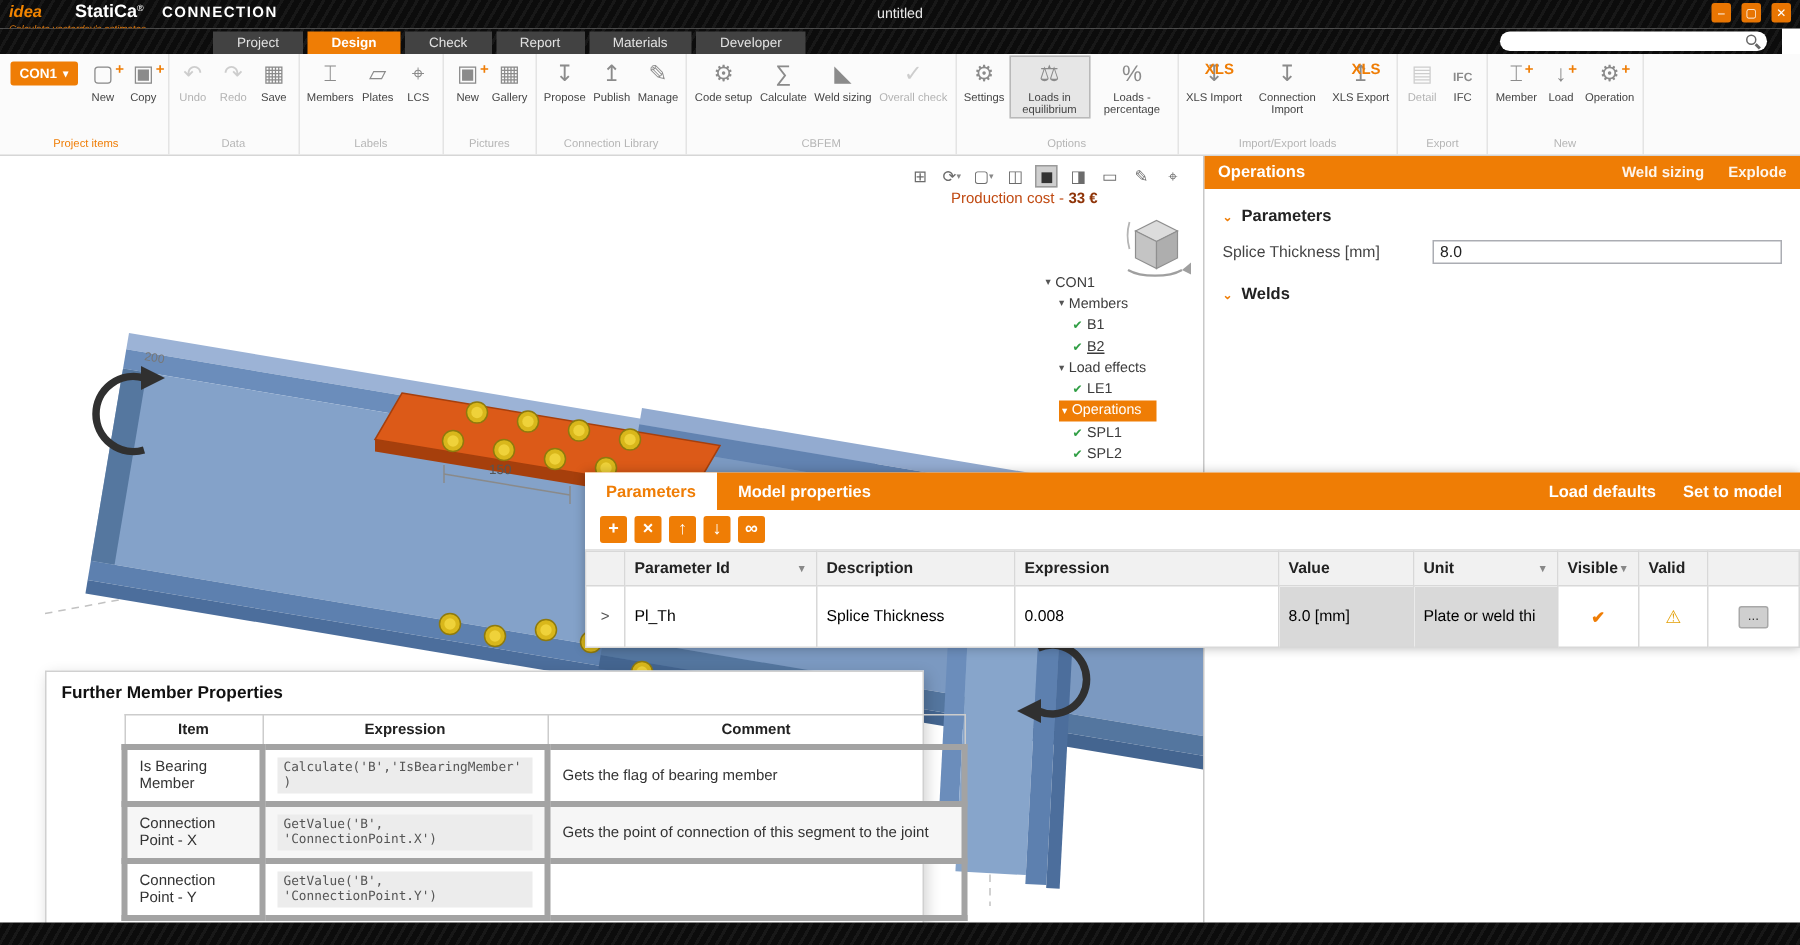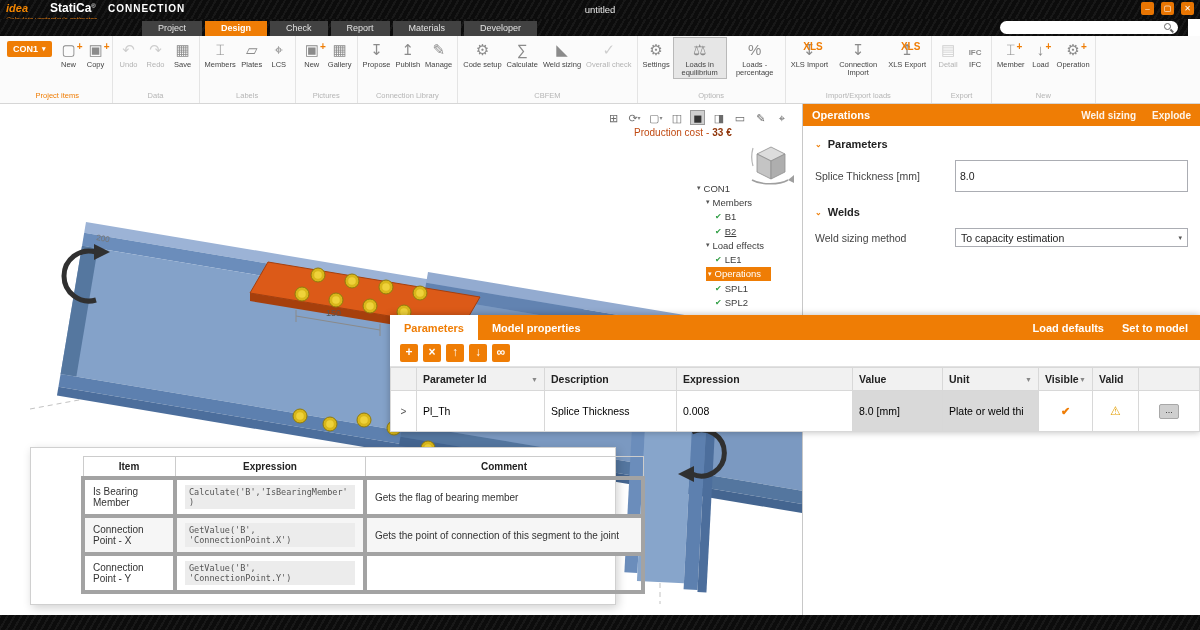--- a/index.html
+++ b/index.html
@@ -77,21 +77,21 @@
   .ops-header { height:22px; background:#ef7d05; color:#fff; display:flex; align-items:center; padding:0 9px;
     font-size:11px; font-weight:bold; }
   #ops-actions { margin-left:auto; display:flex; gap:16px; }
   .ops-action { font-size:10px; font-weight:bold; color:rgba(255,255,255,.92); }
   #ops-sections { padding:8px 12px; }
   .op-section { margin-bottom:12px; }
   .sec-head { display:flex; align-items:center; gap:6px; font-size:11px; font-weight:bold; color:#222; margin:4px 0 10px; }
   .sec-chevron { color:#ef7d05; font-size:8px; }
   .field { display:flex; align-items:center; margin:7px 0 14px; }
   .field label { width:140px; font-size:10.5px; color:#444; flex-shrink:0; }
-  .f-input { flex:1; height:32px; border:1px solid #abadb3; font-size:10.5px; padding:1px 4px;
+  .f-input { flex:1; height:16px; border:1px solid #abadb3; font-size:10.5px; padding:1px 4px;
     font-family:"Liberation Sans", sans-serif; color:#222; }
   .f-select { flex:1; height:19px; border:1px solid #abadb3; display:flex; align-items:center;
     justify-content:space-between; padding:0 5px; font-size:10.5px; color:#222; background:#fff; }
   .sel-caret { font-size:7px; color:#555; }
 
   
   .bottom-panel { position:absolute; left:390px; top:315px; width:810px; height:117px; background:#fff;
     z-index:20; box-shadow:0 0 7px rgba(0,0,0,.28); display:flex; flex-direction:column; }
   .bp-header { height:25px; background:#ef7d05; display:flex; align-items:stretch; color:#fff; flex-shrink:0; }
   .bp-tab { padding:0 14px; display:flex; align-items:center; font-size:11px; font-weight:bold; }
@@ -522,27 +522,20 @@
           </div>
           <div class="field">
             <label>Splice Thickness [mm]</label>
             <input class="f-input" readonly="" value="8.0" style="">
           </div>
         </div>
         <div class="op-section">
           <div class="sec-head">
             <span class="sec-chevron">⌄</span>
             <span>Welds</span>
-          </div>
-          <div class="field">
-            <label>Weld sizing method</label>
-            <div class="f-select">
-              <span>To capacity estimation</span>
-              <span class="sel-caret">▾</span>
-            </div>
           </div>
         </div>
       </div>
   </div>
 
   <div class="bottom-panel">
     <div class="bp-header">
       <div id="bp-tabs" style="display:flex;">
           <div class="bp-tab active">Parameters</div>
           <div class="bp-tab">Model properties</div>
@@ -596,20 +589,21 @@
             <td class="center"><span class="warn">⚠</span></td>
             <td class="center">
               <div class="more-btn">...</div>
             </td>
           </tr>
         </tbody>
       </table>
   </div>
 
   <div class="further">
+    <div class="further-title">Further Member Properties</div>
     <table id="ftable">
         <colgroup>
           <col style="width: 92px;">
           <col style="width: 190px;">
           <col>
         </colgroup>
         <thead>
           <tr>
             <th>Item</th>
             <th>Expression</th>

